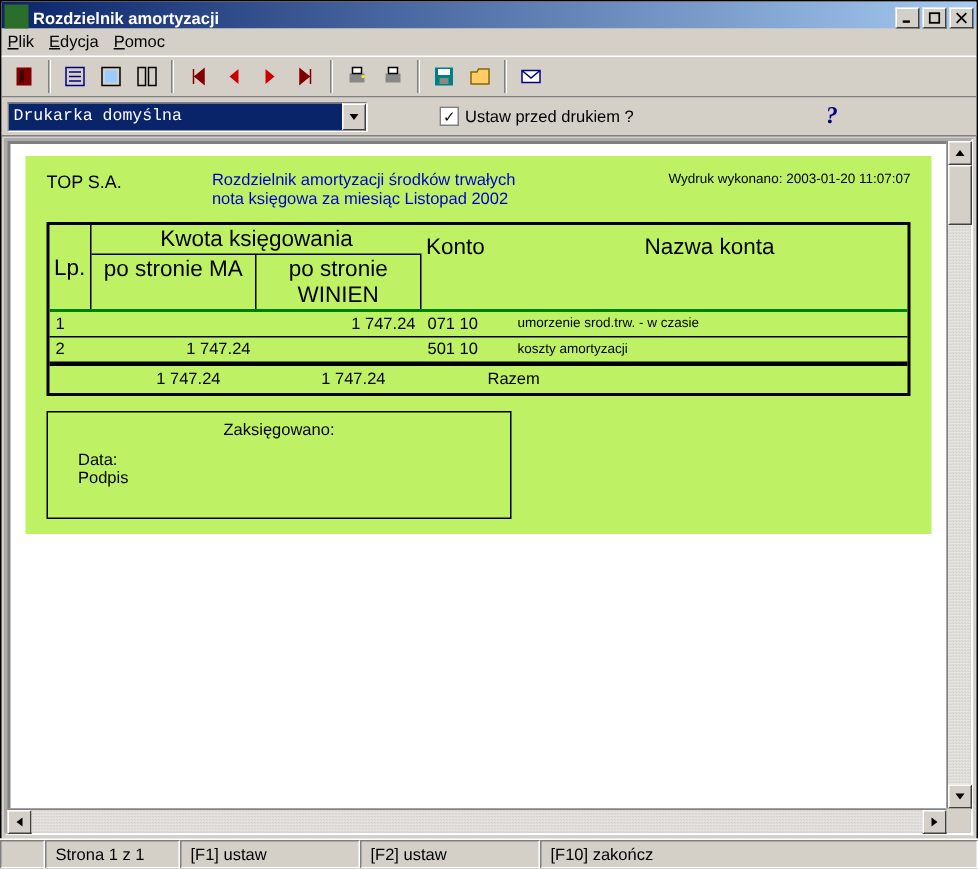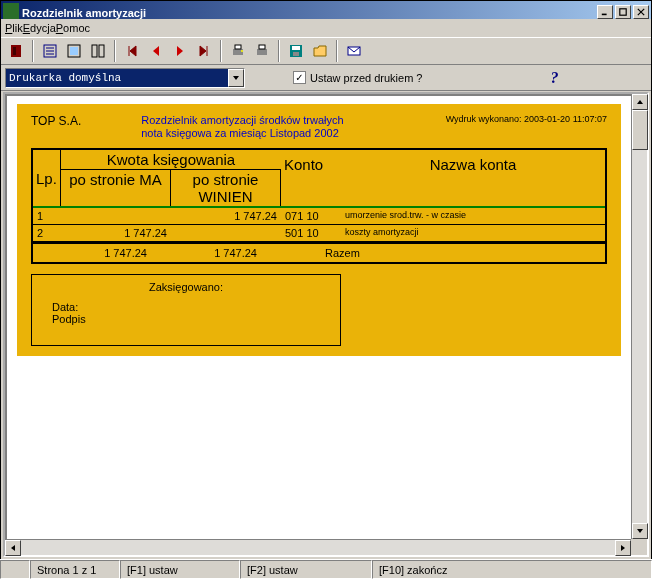--- a/index.html
+++ b/index.html
@@ -5,39 +5,39 @@
   * { box-sizing: border-box; }
   html, body { margin: 0; padding: 0; font-family: Tahoma, Arial, sans-serif; font-size: 11px; }
   body { background: #d4d0c8; width: 652px; height: 579px; overflow: hidden; border: 1px solid #000; }
   
   .titlebar { background: linear-gradient(to right, #0a246a, #a6caf0); height: 18px; display: flex; align-items: flex-end; color: #fff; font-weight: bold; padding-left: 2px; }
   .titlebar .icon { width: 16px; height: 16px; background: #2a6e2a; margin-right: 3px; display: inline-block; }
   .titlebar .spacer { flex: 1; }
   .titlebar .winbtn { width: 16px; height: 14px; background: #d4d0c8; border: 1px solid #fff; border-right-color: #404040; border-bottom-color: #404040; margin-right: 2px; display: flex; align-items: center; justify-content: center; font-size: 9px; font-family: Marlett, Arial; }
   .titlebar .winbtn svg { width:8px; height:8px; }
 
-  .menubar { background: #d4d0c8; height: 18px; display: flex; align-items: center; padding-left: 4px; }
+  .menubar { background: #d4d0c8; height: 18px; display: flex; align-items: center; padding-left: 4px; gap: 10px; }
   .menubar span u { text-decoration: underline; }
 
   .toolbar { background: #d4d0c8; border-top: 1px solid #fff; border-bottom: 1px solid #808080; padding: 2px 4px; display: flex; align-items: center; gap: 2px; height: 28px; }
   .tbtn { width: 22px; height: 22px; border: 1px solid #d4d0c8; display: flex; align-items: center; justify-content: center; }
   .tsep { width: 2px; height: 22px; border-left: 1px solid #808080; border-right: 1px solid #fff; margin: 0 3px; }
   .tbtn svg { width: 16px; height: 16px; }
 
   .toolbar2 { background: #d4d0c8; border-bottom: 1px solid #808080; padding: 2px 4px; display: flex; align-items: center; height: 26px; gap: 8px; }
   .combo { background: #fff; border: 1px solid #808080; border-right-color:#fff; border-bottom-color:#fff; height: 20px; display: flex; align-items: center; width: 240px; }
   .combo .val { flex: 1; background: #0a246a; color: #fff; padding: 1px 3px; height: 100%; display: flex; align-items: center; font-family: Liberation Mono, monospace; }
   .combo .arrow { width: 16px; height: 18px; background: #d4d0c8; border: 1px solid #fff; border-right-color:#404040; border-bottom-color:#404040; display:flex; align-items:center; justify-content:center; }
   .checkwrap { display: flex; align-items: center; gap: 4px; margin-left: 40px; }
   .checkbox { width: 13px; height: 13px; background: #fff; border: 1px solid #808080; display:flex; align-items:center; justify-content:center; font-size:10px; }
   .helpicon { margin-left: 120px; font-size: 16px; color: #000080; font-weight: bold; font-style: italic; font-family: Georgia, serif; }
 
   .docwrap { position: relative; height: 465px; background: #808080; border: 2px inset #fff; margin: 1px 2px 0 2px; }
   .docinner { position:absolute; left:2px; top:2px; right:16px; bottom:16px; background:#fff; overflow:hidden; }
-  .page { background:#eab308; margin: 8px 10px; padding: 10px 14px; position:relative; }
+  .page { background:#bef264; margin: 8px 10px; padding: 10px 14px; position:relative; }
 
   .vscroll { position:absolute; right:0; top:0; width:16px; bottom:16px; background:#d4d0c8; border-left:1px solid #808080; display:flex; flex-direction:column; }
   .hscroll { position:absolute; left:0; right:16px; bottom:0; height:16px; background:#d4d0c8; border-top:1px solid #808080; display:flex; }
   .sbtn { width:16px; height:16px; background:#d4d0c8; border:1px solid #fff; border-right-color:#404040; border-bottom-color:#404040; display:flex; align-items:center; justify-content:center; }
   .strack { flex:1; background: repeating-conic-gradient(#d4d0c8 0% 25%, #e8e8e8 0% 50%) 50% / 2px 2px; }
   .vthumb { width:16px; height:40px; background:#d4d0c8; border:1px solid #fff; border-right-color:#404040; border-bottom-color:#404040; }
   .scorner { position:absolute; right:0; bottom:0; width:16px; height:16px; background:#d4d0c8; }
 
   .statusbar { position:absolute; bottom:0; left:0; right:0; height:20px; background:#d4d0c8; display:flex; border-top:1px solid #fff; }
   .statusbar .cell { border:1px solid #808080; border-top-color:#808080; border-left-color:#808080; border-right-color:#fff; border-bottom-color:#fff; padding: 2px 6px; display:flex; align-items:center; }
@@ -286,15 +286,15 @@
         </svg>
       </div>
   </div>
   <div class="scorner"></div>
 </div>
 
 <div class="statusbar">
   <div class="cell small"></div>
   <div class="cell" style="width:90px">Strona 1 z 1</div>
   <div class="cell" style="width:120px">[F1] ustaw</div>
-  <div class="cell" style="width:132px">[F2] ustaw</div>
+  <div class="cell" style="width:120px">[F2] ustaw</div>
   <div class="cell" style="flex:1">[F10] zakończ</div>
 </div>
 
 </body></html>

